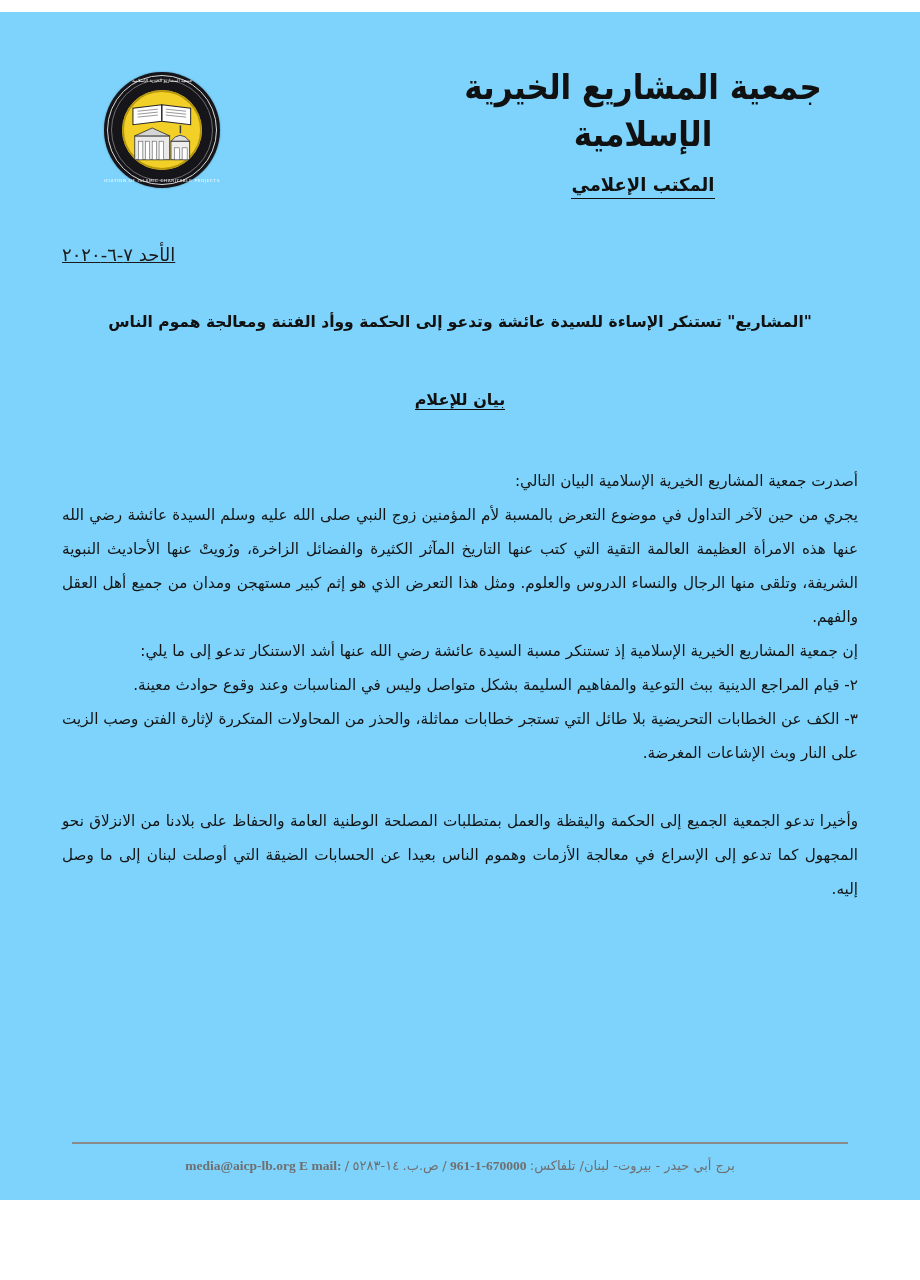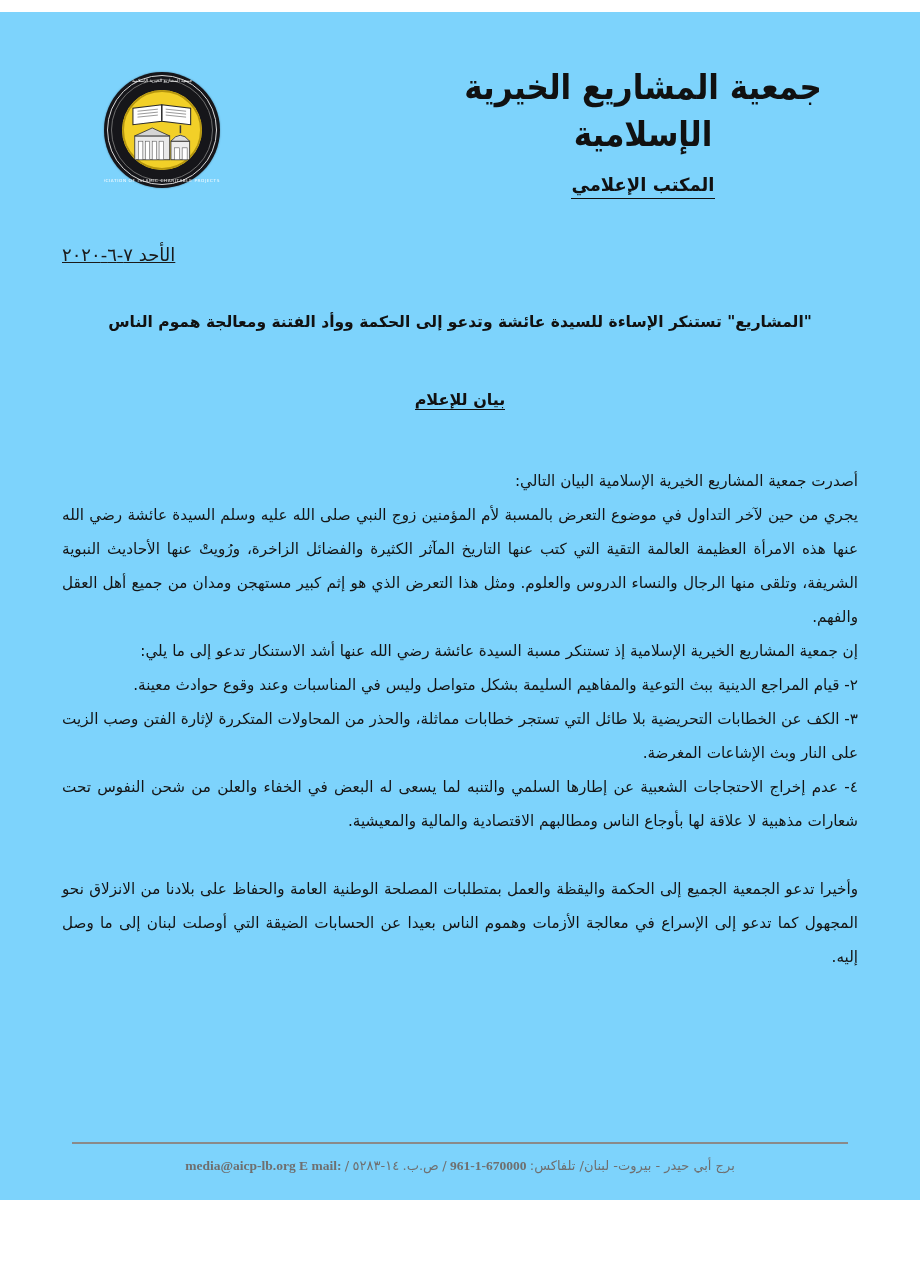--- a/index.html
+++ b/index.html
@@ -305,21 +305,20 @@
 
   <div class="body-area">
     <p class="p-intro">أصدرت جمعية المشاريع الخيرية الإسلامية البيان التالي:</p>
 
     <p>يجري من حين لآخر التداول في موضوع التعرض بالمسبة لأم المؤمنين زوج النبي صلى الله عليه وسلم السيدة عائشة رضي الله عنها هذه الامرأة العظيمة العالمة التقية التي كتب عنها التاريخ المآثر الكثيرة والفضائل الزاخرة، ورُويتْ عنها الأحاديث النبوية الشريفة، وتلقى منها الرجال والنساء الدروس والعلوم. ومثل هذا التعرض الذي هو إثم كبير مستهجن ومدان من جميع أهل العقل والفهم.</p>
 
     <p>إن جمعية المشاريع الخيرية الإسلامية إذ تستنكر مسبة السيدة عائشة رضي الله عنها أشد الاستنكار تدعو إلى ما يلي:</p>
 
     <p class="list-item">٢- قيام المراجع الدينية ببث التوعية والمفاهيم السليمة بشكل متواصل وليس في المناسبات وعند وقوع حوادث معينة.</p>
     <p class="list-item">٣- الكف عن الخطابات التحريضية بلا طائل التي تستجر خطابات مماثلة، والحذر من المحاولات المتكررة لإثارة الفتن وصب الزيت على النار وبث الإشاعات المغرضة.</p>
-    <p class="list-item">٤- عدم إخراج الاحتجاجات الشعبية عن إطارها السلمي والتنبه لما يسعى له البعض في الخفاء والعلن من شحن النفوس تحت شعارات مذهبية لا علاقة لها بأوجاع الناس ومطالبهم الاقتصادية والمالية والمعيشية.</p>
 
     <div class="spacer-block"></div>
 
     <p>وأخيرا تدعو الجمعية الجميع إلى الحكمة واليقظة والعمل بمتطلبات المصلحة الوطنية العامة والحفاظ على بلادنا من الانزلاق نحو المجهول كما تدعو إلى الإسراع في معالجة الأزمات وهموم الناس بعيدا عن الحسابات الضيقة التي أوصلت لبنان إلى ما وصل إليه.</p>
   </div>
 
   <div class="footer">
     <div class="footer-rule"></div>
     <div class="footer-line">
       <span class="ar">برج أبي حيدر - بيروت- لبنان/ تلفاكس:</span>

